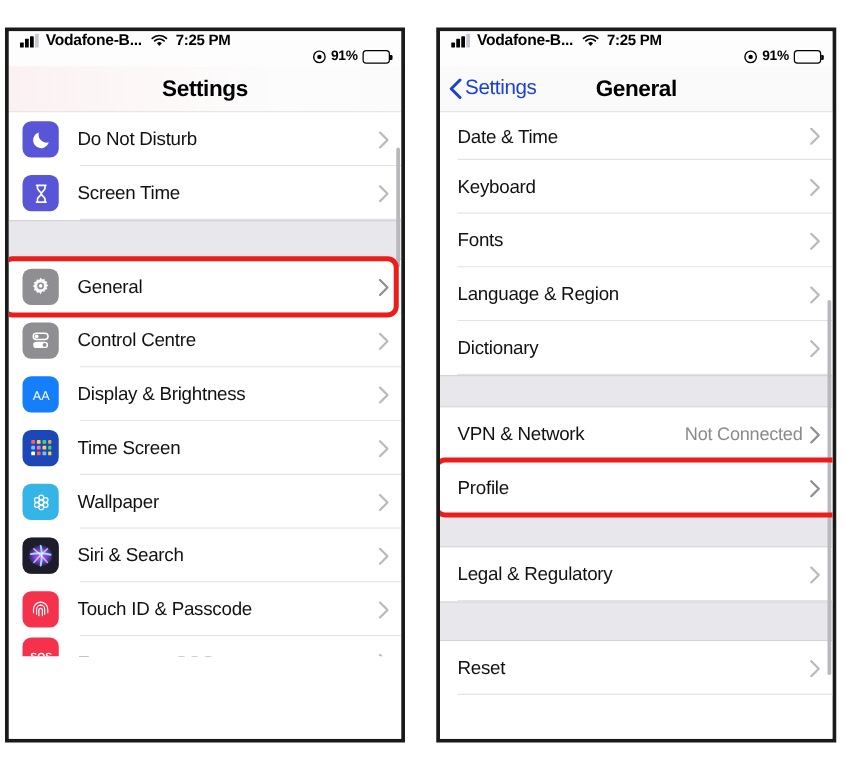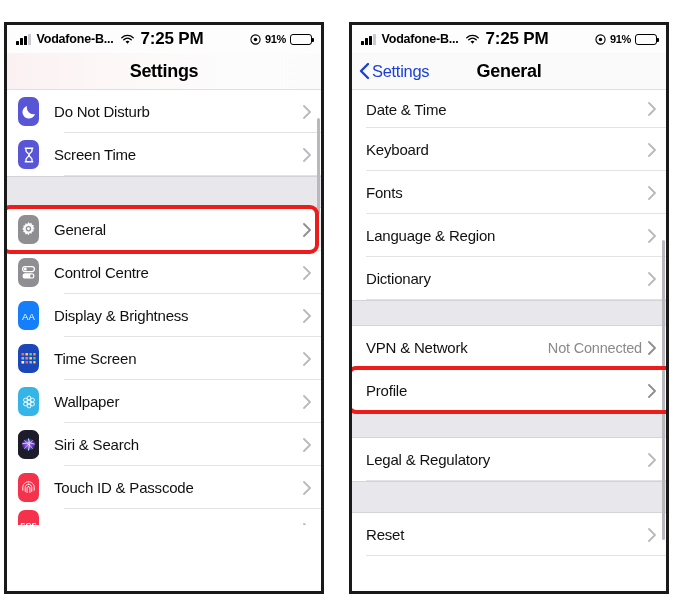--- a/index.html
+++ b/index.html
@@ -13,35 +13,35 @@
   .phone{
     position:absolute;top:22px;width:320px;height:572px;
     border:3px solid #1a1a1a;background:#ffffff;
     box-sizing:border-box;overflow:hidden;
   }
   .phone.left{left:4px;}
   .phone.right{left:349px;}
 
   
   .statusbar{
-    height:28px;display:flex;align-items:center;
+    height:28px;display:flex;align-items:flex-start;
     padding:0 9px 0 9px;font-size:12.5px;font-weight:bold;color:#000;
-    background:#fdfdfd;box-sizing:border-box;
+    background:#fdfdfd;box-sizing:border-box;flex-direction:column;
   }
   .sb-left{display:flex;align-items:center;gap:6px;}
   .sb-right{display:flex;align-items:center;gap:4px;margin-left:auto;}
   .bars{display:flex;align-items:flex-end;gap:1.5px;height:11px;}
   .bars i{display:block;width:2.5px;background:#000;border-radius:.5px;}
   .bars i:nth-child(1){height:4px;}
   .bars i:nth-child(2){height:6.5px;}
   .bars i:nth-child(3){height:9px;}
   .bars i:nth-child(4){height:11px;background:#c9c9cf;}
   .carrier{font-size:12.5px;font-weight:bold;letter-spacing:-.2px;}
   .wifi{width:15px;height:11px;position:relative;}
-  .clock{font-size:17px;font-weight:bold;letter-spacing:-.2px;}
+  .clock{font-size:12px;font-weight:bold;letter-spacing:-.2px;}
   .loc{width:11px;height:11px;}
   .batt-pct{font-size:11px;font-weight:bold;letter-spacing:-.3px;}
   .batt{
     width:22px;height:11px;border:1.3px solid #000;border-radius:3px;
     position:relative;box-sizing:border-box;padding:1px;
   }
   .batt::after{
     content:"";position:absolute;right:-3px;top:3px;width:1.8px;height:4px;
     background:#000;border-radius:0 1px 1px 0;
   }
@@ -74,21 +74,21 @@
     position:relative;display:flex;align-items:center;
     height:43px;background:#fff;padding-left:11px;box-sizing:border-box;
   }
   .row .sep{
     position:absolute;left:57px;right:0;bottom:0;height:1px;background:#e3e3e5;
   }
   .row.noicon{padding-left:14px;}
   .row.noicon .sep{left:14px;}
 
   .ico{
-    width:21px;height:29px;border-radius:7px;flex:0 0 auto;
+    width:29px;height:29px;border-radius:7px;flex:0 0 auto;
     display:flex;align-items:center;justify-content:center;
     margin-right:15px;overflow:hidden;position:relative;
   }
   .label{font-size:15px;color:#111;letter-spacing:-.2px;white-space:nowrap;}
   .value{
     margin-left:auto;font-size:14.5px;color:#8a8a8e;letter-spacing:-.2px;
     padding-right:6px;white-space:nowrap;
   }
   .chev{margin-left:auto;padding-right:10px;display:flex;align-items:center;}
   .value + .chev{margin-left:0;}

